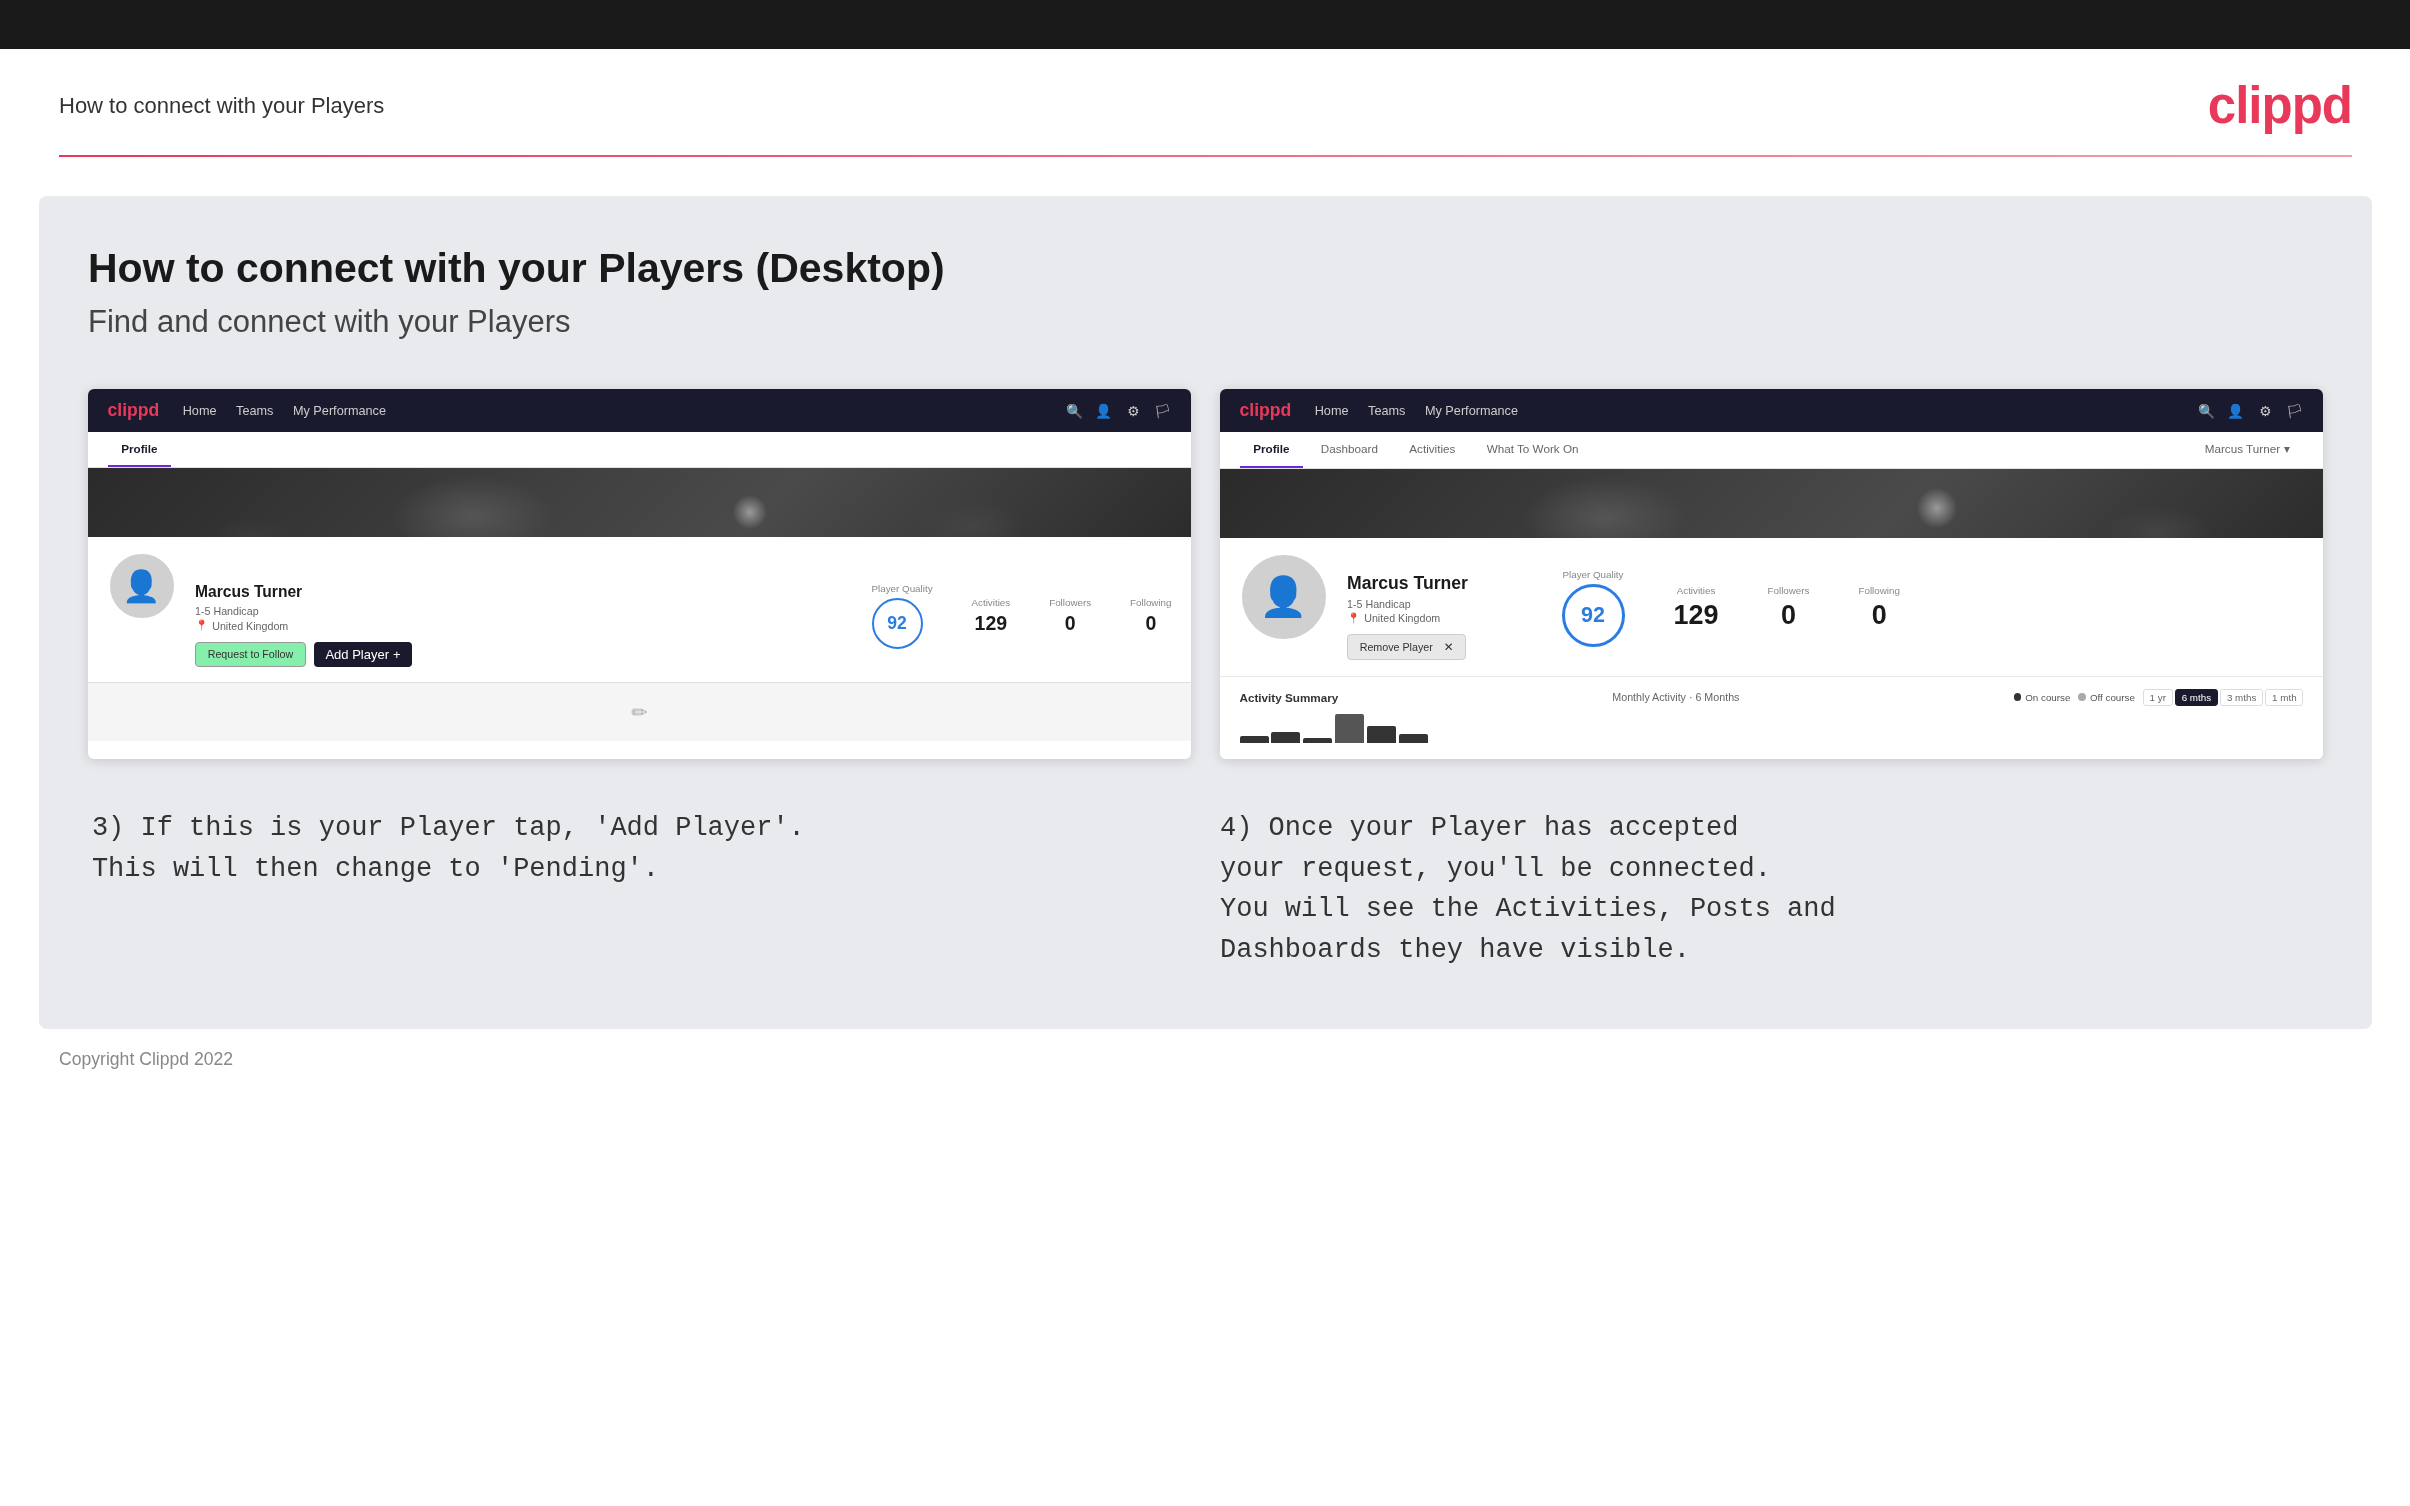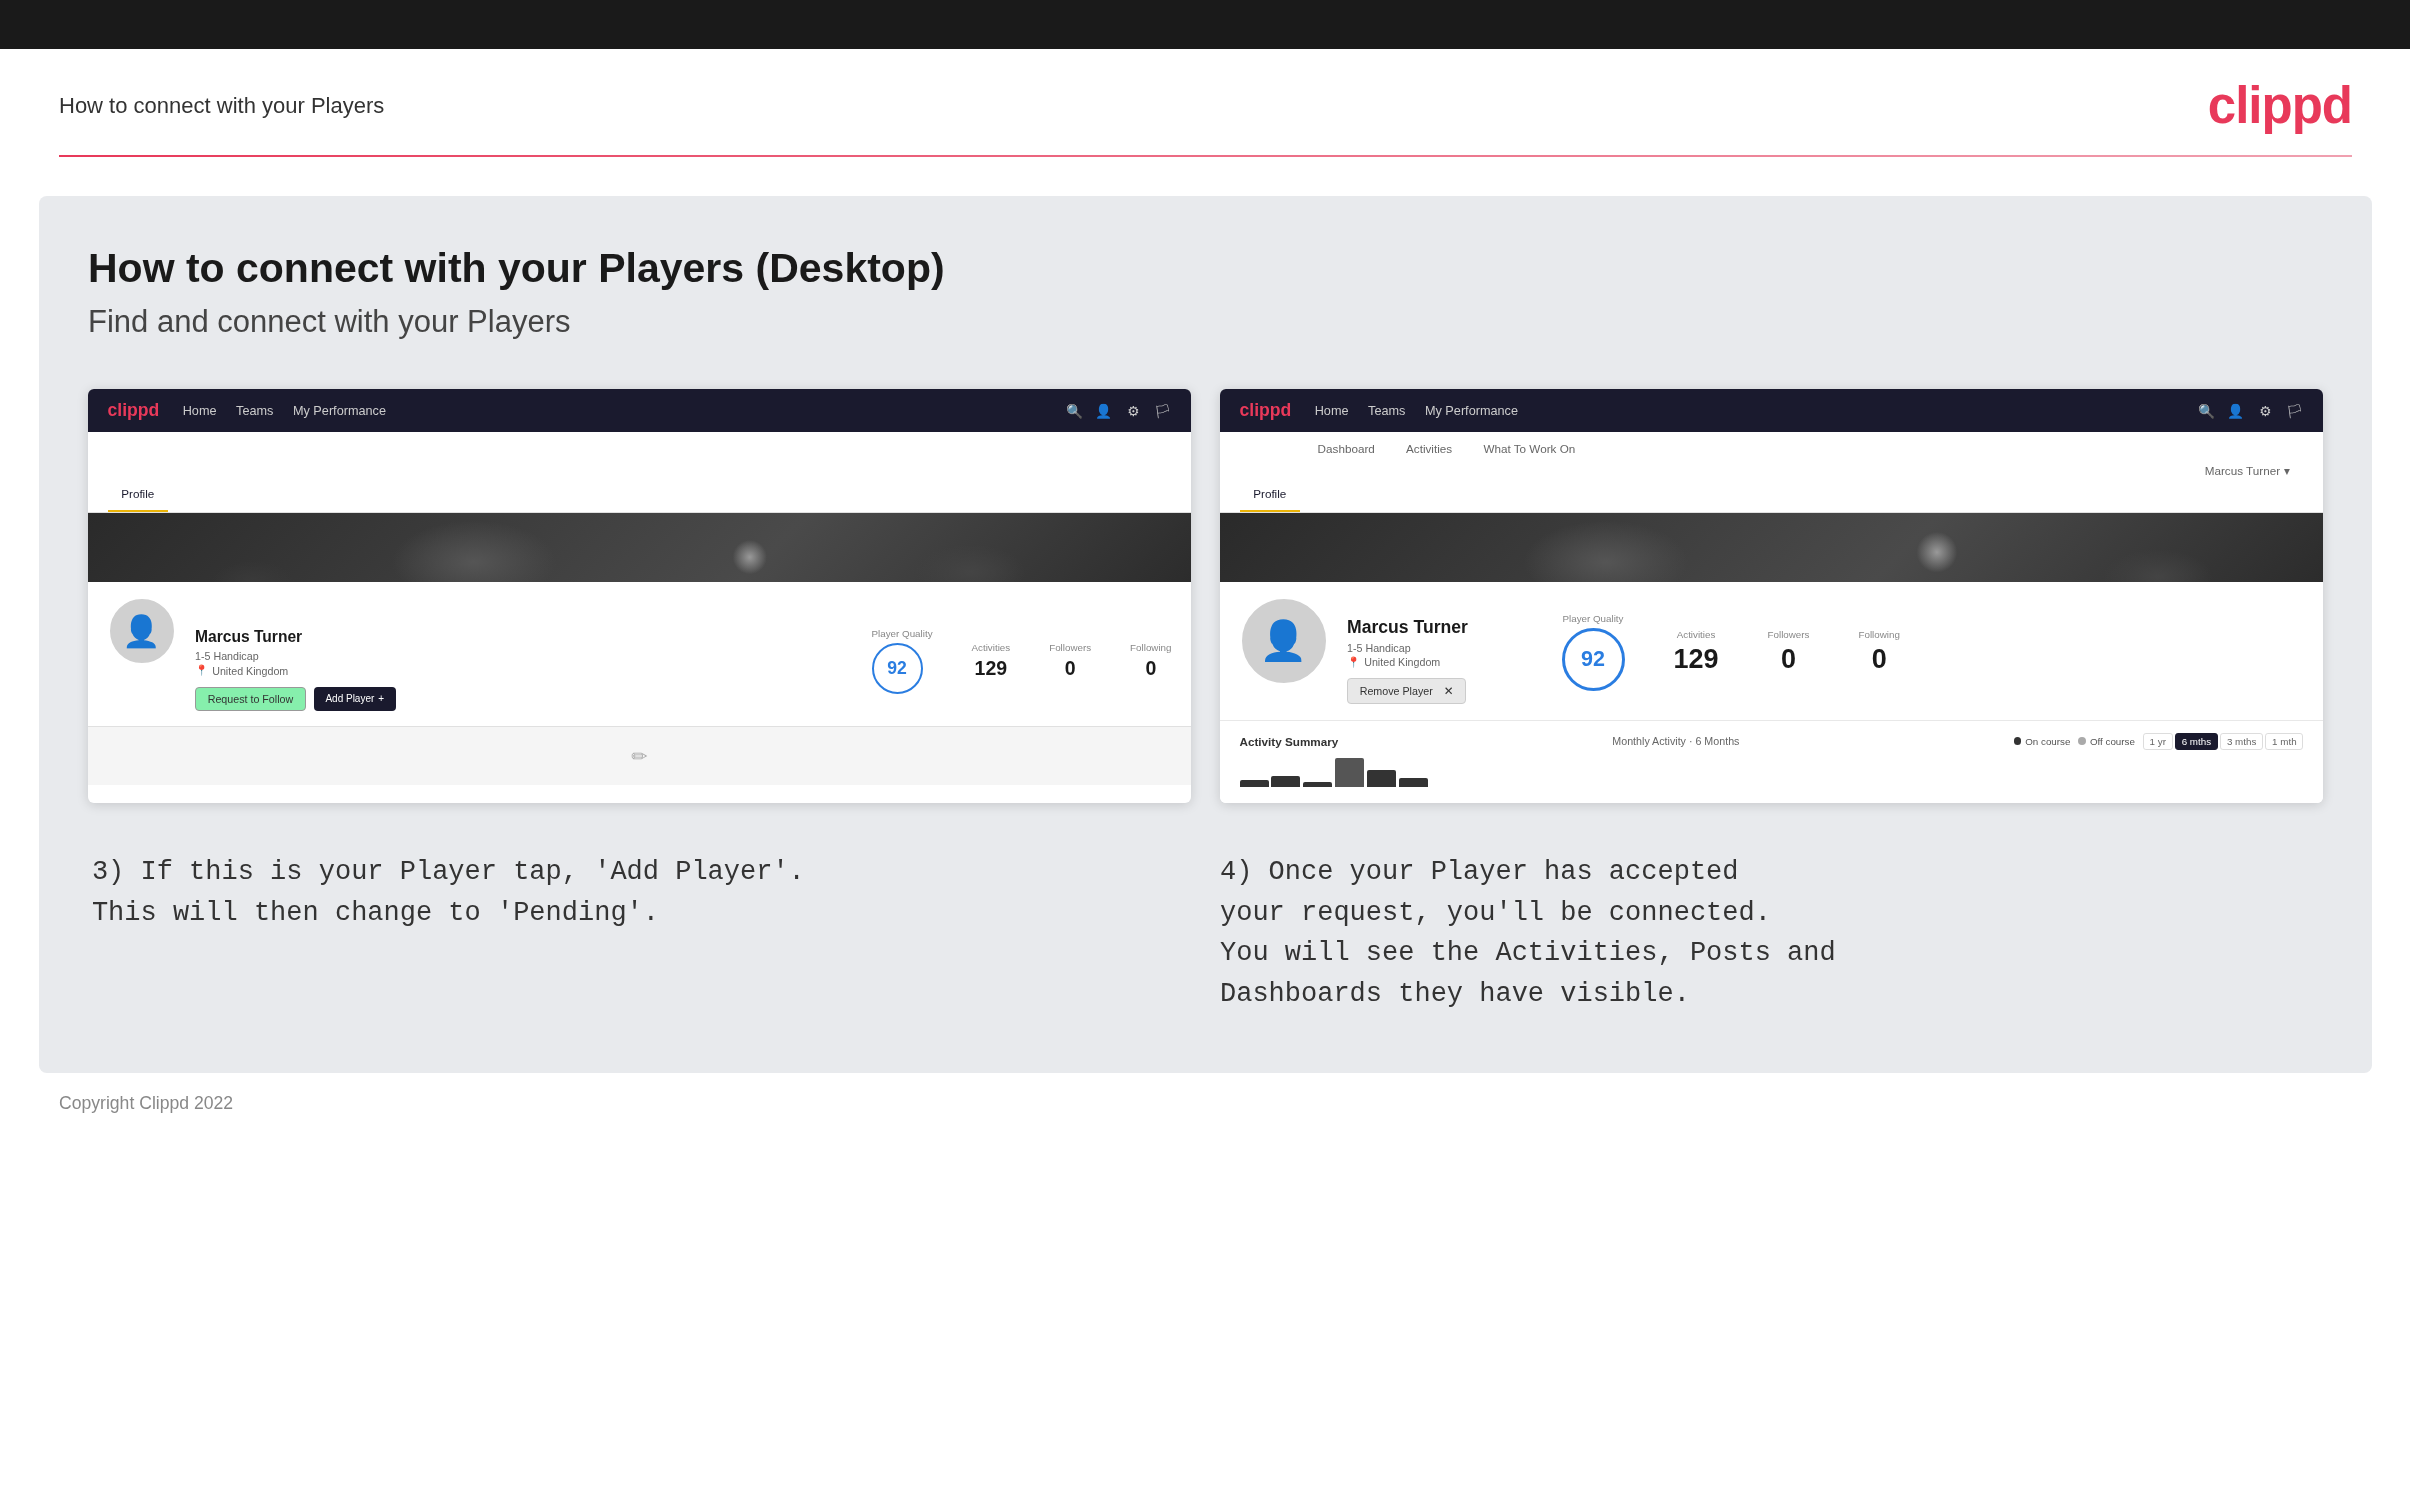--- a/index.html
+++ b/index.html
@@ -138,23 +138,22 @@
 
     .profile-tab {
       font-size: 11.7px;
       padding: 9.8px 13.7px;
       color: #666;
       border-bottom: 2px solid transparent;
     }
 
     .profile-tab.active {
       color: #1a1a2e;
-      border-bottom: 2px solid #eab308;
-      font-weight: 400;
-      margin-top: 45px;
+      border-bottom: 2px solid #6d28d9;
+      font-weight: 700;
     }
 
     
     .golf-banner {
       width: 100%;
       height: 98px;
       background: linear-gradient(135deg, #2a2a2a 0%, #3a3a3a 30%, #4a4a4a 60%, #2a2a2a 100%);
       position: relative;
       overflow: hidden;
     }
@@ -268,21 +267,21 @@
       font-size: 10.7px;
       border-radius: 4px;
       cursor: pointer;
     }
 
     .btn-add-player {
       background: #1a1a2e;
       border: none;
       color: #ffffff;
       padding: 4.9px 11.7px;
-      font-size: 10px;
+      font-size: 13px;
       border-radius: 3.9px;
       cursor: pointer;
       display: flex;
       align-items: center;
       gap: 3.9px;
     }
 
     .btn-remove-player {
       background: #e8e8e8;
       border: 1px solid #ccc;

